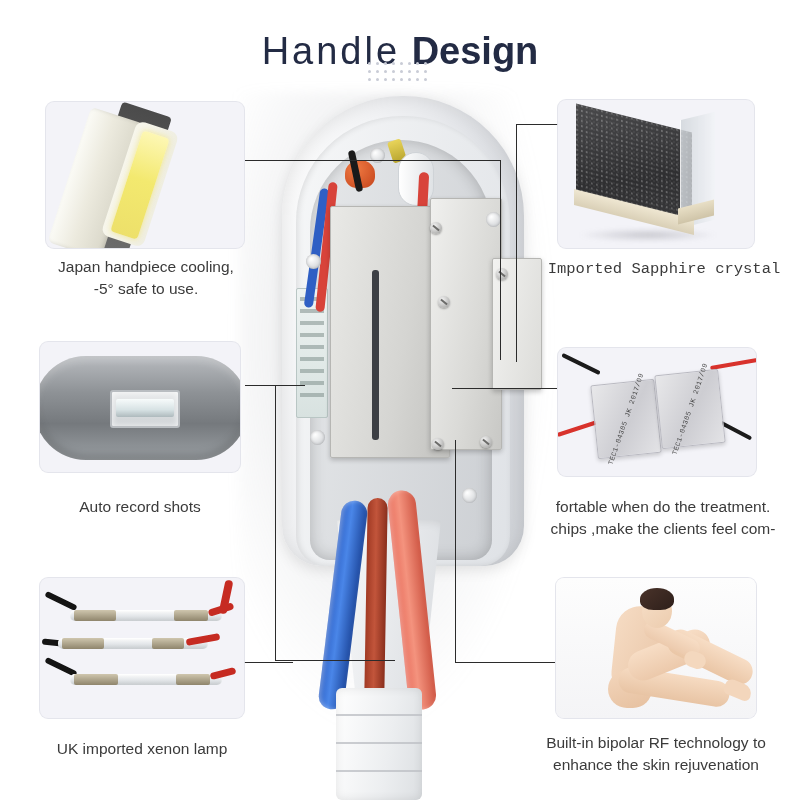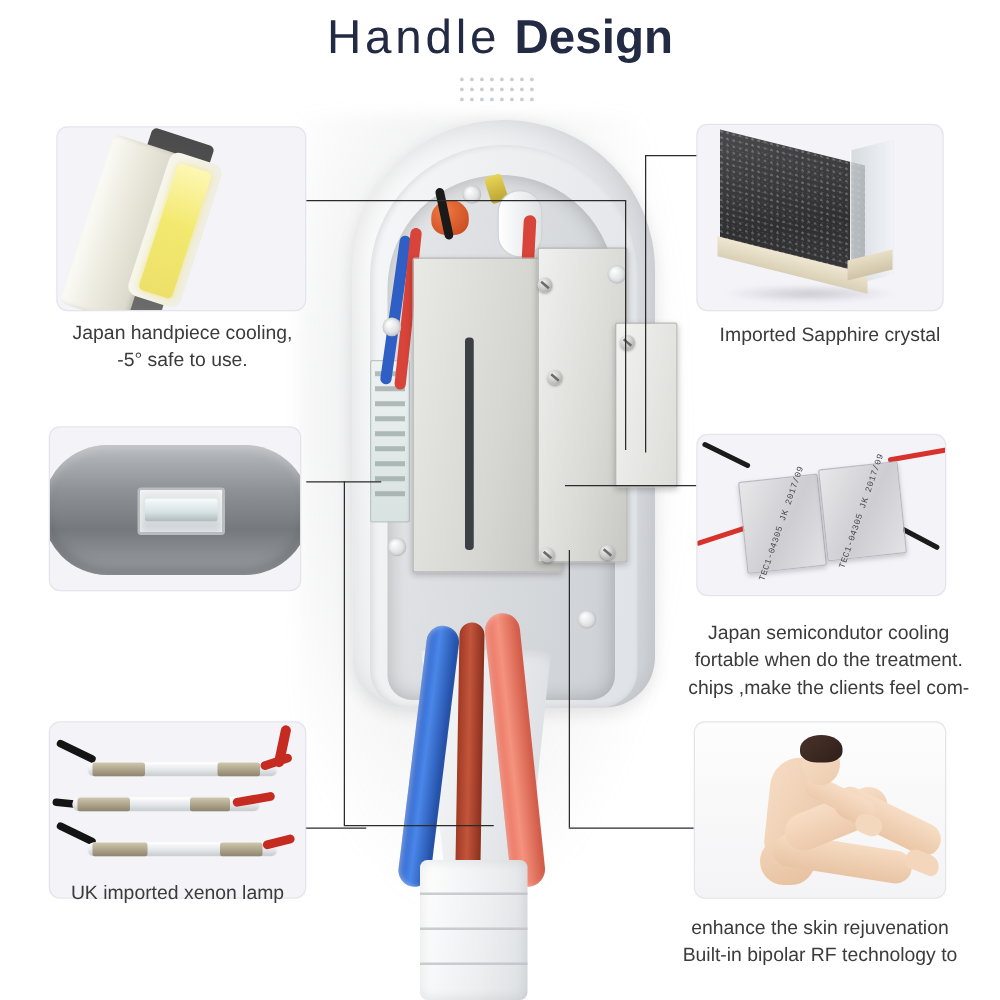--- a/index.html
+++ b/index.html
@@ -6,21 +6,21 @@
   body{
     width:800px;height:800px;
     background:#ffffff;
     font-family:"Liberation Sans", sans-serif;
     overflow:hidden;
     position:relative;
   }
   #stage{position:relative;width:800px;height:800px;overflow:hidden;}
 
   
-  .title-wrap{position:absolute;left:0;top:11px;width:800px;text-align:center;}
+  .title-wrap{position:absolute;left:0;top:32px;width:800px;text-align:center;}
   .title{
     font-size:38px;letter-spacing:1px;color:#232b44;line-height:1;
     white-space:nowrap;
   }
   .title .light{font-weight:300;letter-spacing:3px;}
   .title .bold{font-weight:700;letter-spacing:0px;}
   .dotgrid{
     position:absolute;left:50%;top:62px;transform:translateX(-50%);
     display:grid;grid-template-columns:repeat(8,8px);grid-template-rows:repeat(3,8px);
   }
@@ -408,49 +408,51 @@
 
   <div class="thumb" style="left:558px;top:100px;width:196px;height:148px;">
     <div class="inner">
       <div class="sap-shadow"></div>
       <div class="sap-face"></div>
       <div class="sap-glass"></div>
       <div class="sap-base"></div>
       <div class="sap-base2"></div>
     </div>
   </div>
-  <div class="caption" style="left:540px;top:258px;width:248px;">
+  <div class="caption" style="left:540px;top:258px;width:248px;font-family:Liberation Mono, monospace;">
     <div>Imported Sapphire crystal</div>
   </div>
 
   <div class="thumb" style="left:40px;top:342px;width:200px;height:130px;">
     <div class="inner">
       <div class="oval"></div>
       <div class="oval-win">
           <i></i>
         </div>
     </div>
+  </div>
+  <div class="caption" style="left:40px;top:496px;width:200px;">
+    <div>Auto record shots</div>
   </div>
 
   <div class="thumb" style="left:558px;top:348px;width:198px;height:128px;">
     <div class="inner">
       <div class="wire wire-blk1"></div>
       <div class="wire wire-red1"></div>
       <div class="wire wire-red2"></div>
       <div class="wire wire-blk2"></div>
       <div class="chip c1">
         <span class="chip-label">TEC1-04305 JK 2017/09</span>
       </div>
       <div class="chip c2">
         <span class="chip-label">TEC1-04305 JK 2017/09</span>
       </div>
     </div>
   </div>
   <div class="caption" style="left:530px;top:496px;width:266px;">
-    <div>Japan semicondutor cooling</div>
     <div>fortable when do the treatment.</div>
     <div>chips ,make the clients feel com-</div>
   </div>
 
   <div class="thumb" style="left:40px;top:578px;width:204px;height:140px;">
     <div class="inner">
 
       <div class="lead" style="left:4px;top:20px;width:34px;height:6px;background:#141414;transform:rotate(26deg);"></div>
       <div class="lamp" style="left:30px;top:32px;width:152px;"></div>
       <div class="cap" style="left:34px;top:32px;width:42px;"></div>
@@ -464,37 +466,37 @@
       <div class="cap" style="left:112px;top:60px;width:32px;"></div>
       <div class="lead" style="left:146px;top:58px;width:34px;height:7px;background:#c62b22;transform:rotate(-10deg);"></div>
 
       <div class="lead" style="left:4px;top:86px;width:34px;height:6px;background:#141414;transform:rotate(26deg);"></div>
       <div class="lamp" style="left:30px;top:96px;width:152px;"></div>
       <div class="cap" style="left:34px;top:96px;width:44px;"></div>
       <div class="cap" style="left:136px;top:96px;width:34px;"></div>
       <div class="lead" style="left:170px;top:92px;width:26px;height:7px;background:#c62b22;transform:rotate(-14deg);"></div>
     </div>
   </div>
-  <div class="caption" style="left:28px;top:704px;width:228px;">
+  <div class="caption" style="left:28px;top:738px;width:228px;">
     <div>UK imported xenon lamp</div>
   </div>
 
   <div class="thumb" style="left:556px;top:578px;width:200px;height:140px;">
     <div class="inner">
       <div class="model-bg"></div>
       <div class="skin sk-torso"></div>
       <div class="skin sk-hip"></div>
       <div class="skin sk-leg2"></div>
       <div class="skin sk-thigh"></div>
       <div class="skin sk-shin"></div>
       <div class="skin sk-foot"></div>
       <div class="skin sk-arm"></div>
       <div class="skin sk-hand"></div>
       <div class="skin sk-head"></div>
       <div class="skin sk-hair"></div>
     </div>
   </div>
   <div class="caption" style="left:520px;top:732px;width:272px;">
+    <div>Built-in bipolar RF technology to</div>
     <div>enhance the skin rejuvenation</div>
-    <div>Built-in bipolar RF technology to</div>
   </div>
 
 </div>
 
 </body></html>

